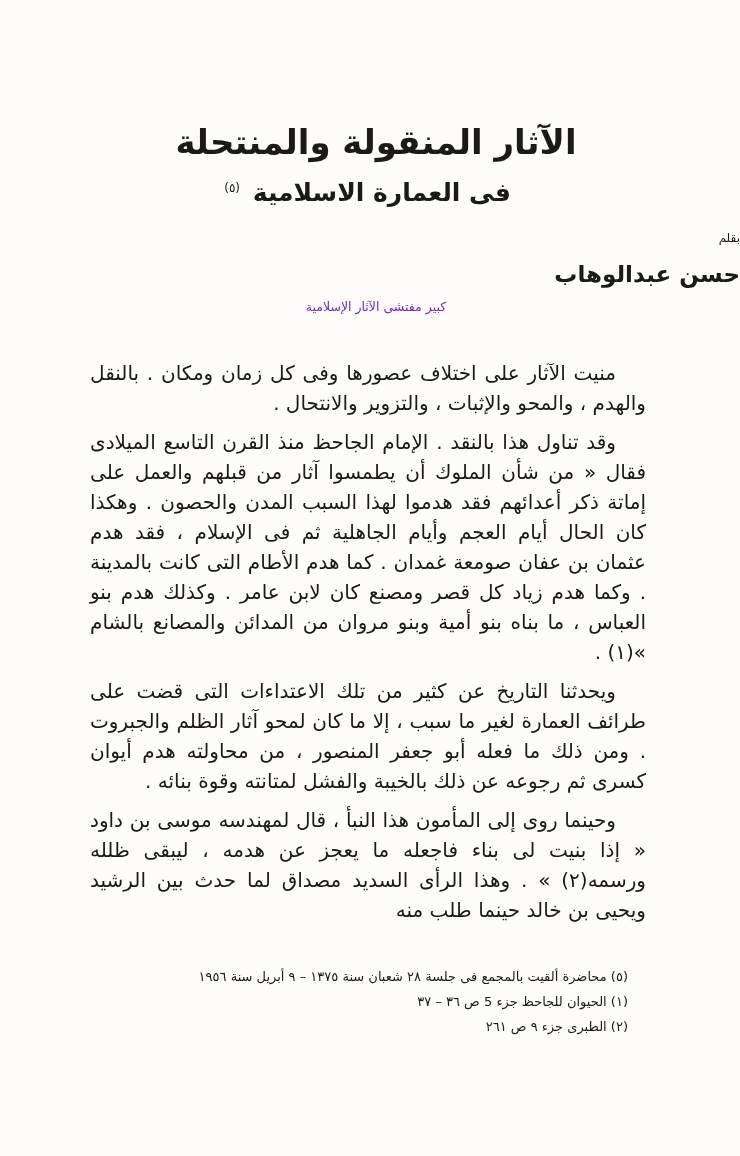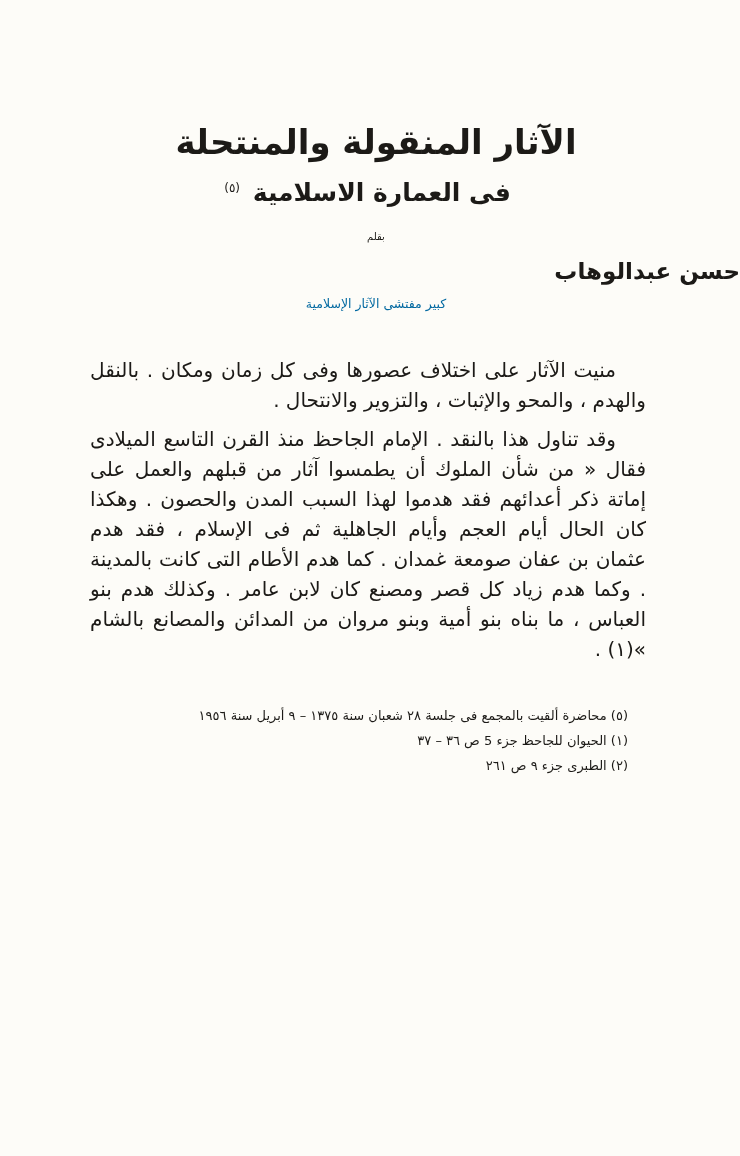--- a/index.html
+++ b/index.html
@@ -36,32 +36,33 @@
     font-weight: 700;
   }
   .title-fn {
     font-size: 12px;
     font-weight: 400;
     vertical-align: super;
     margin-right: 4px;
   }
   .byline {
     margin-top: 24px;
-    font-size: 10px;
+    font-size: 12px;
+    text-align: right;
   }
   .author {
     margin-top: 16px;
     font-size: 23px;
     font-weight: 700;
     text-align: right;
   }
   .role {
     margin-top: 12px;
     font-size: 12.5px;
-    color: #0369a1;
+    color: #6d28d9;
   }
   .body-text {
     margin: 44px 94px 0 90px;
     font-size: 20px;
     line-height: 30px;
     text-align: justify;
     text-justify: inter-word;
   }
   .body-text p {
     margin: 0 0 9px 0;
@@ -95,20 +96,22 @@
     <div class="byline">بقلم</div>
 
     <div class="author">حسن عبدالوهاب</div>
 
     <div class="role">كبير مفتشى الآثار الإسلامية</div>
   </div>
 
   <div class="body-text">
     <p>منيت الآثار على اختلاف عصورها وفى كل زمان ومكان . بالنقل والهدم ، والمحو والإثبات ، والتزوير والانتحال .</p>
     <p>وقد تناول هذا بالنقد . الإمام الجاحظ منذ القرن التاسع الميلادى فقال « من شأن الملوك أن يطمسوا آثار من قبلهم والعمل على إماتة ذكر أعدائهم فقد هدموا لهذا السبب المدن والحصون . وهكذا كان الحال أيام العجم وأيام الجاهلية ثم فى الإسلام ، فقد هدم عثمان بن عفان صومعة غمدان . كما هدم الأطام التى كانت بالمدينة . وكما هدم زياد كل قصر ومصنع كان لابن عامر . وكذلك هدم بنو العباس ، ما بناه بنو أمية وبنو مروان من المدائن والمصانع بالشام »(١) .</p>
+    <p>ويحدثنا التاريخ عن كثير من تلك الاعتداءات التى قضت على طرائف العمارة لغير ما سبب ، إلا ما كان لمحو آثار الظلم والجبروت . ومن ذلك ما فعله أبو جعفر المنصور ، من محاولته هدم أيوان كسرى ثم رجوعه عن ذلك بالخيبة والفشل لمتانته وقوة بنائه .</p>
+    <p>وحينما روى إلى المأمون هذا النبأ ، قال لمهندسه موسى بن داود « إذا بنيت لى بناء فاجعله ما يعجز عن هدمه ، ليبقى ظلله ورسمه(٢) » . وهذا الرأى السديد مصداق لما حدث بين الرشيد ويحيى بن خالد حينما طلب منه</p>
   </div>
 
   <div class="footnotes">
     <p class="footnote">(٥) محاضرة ألقيت بالمجمع فى جلسة ٢٨ شعبان سنة ١٣٧٥ – ٩ أبريل سنة ١٩٥٦</p>
     <p class="footnote">(١) الحيوان للجاحظ جزء 5 ص ٣٦ – ٣٧</p>
     <p class="footnote">(٢) الطبرى جزء ٩ ص ٢٦١</p>
   </div>
 
 </div>
 

